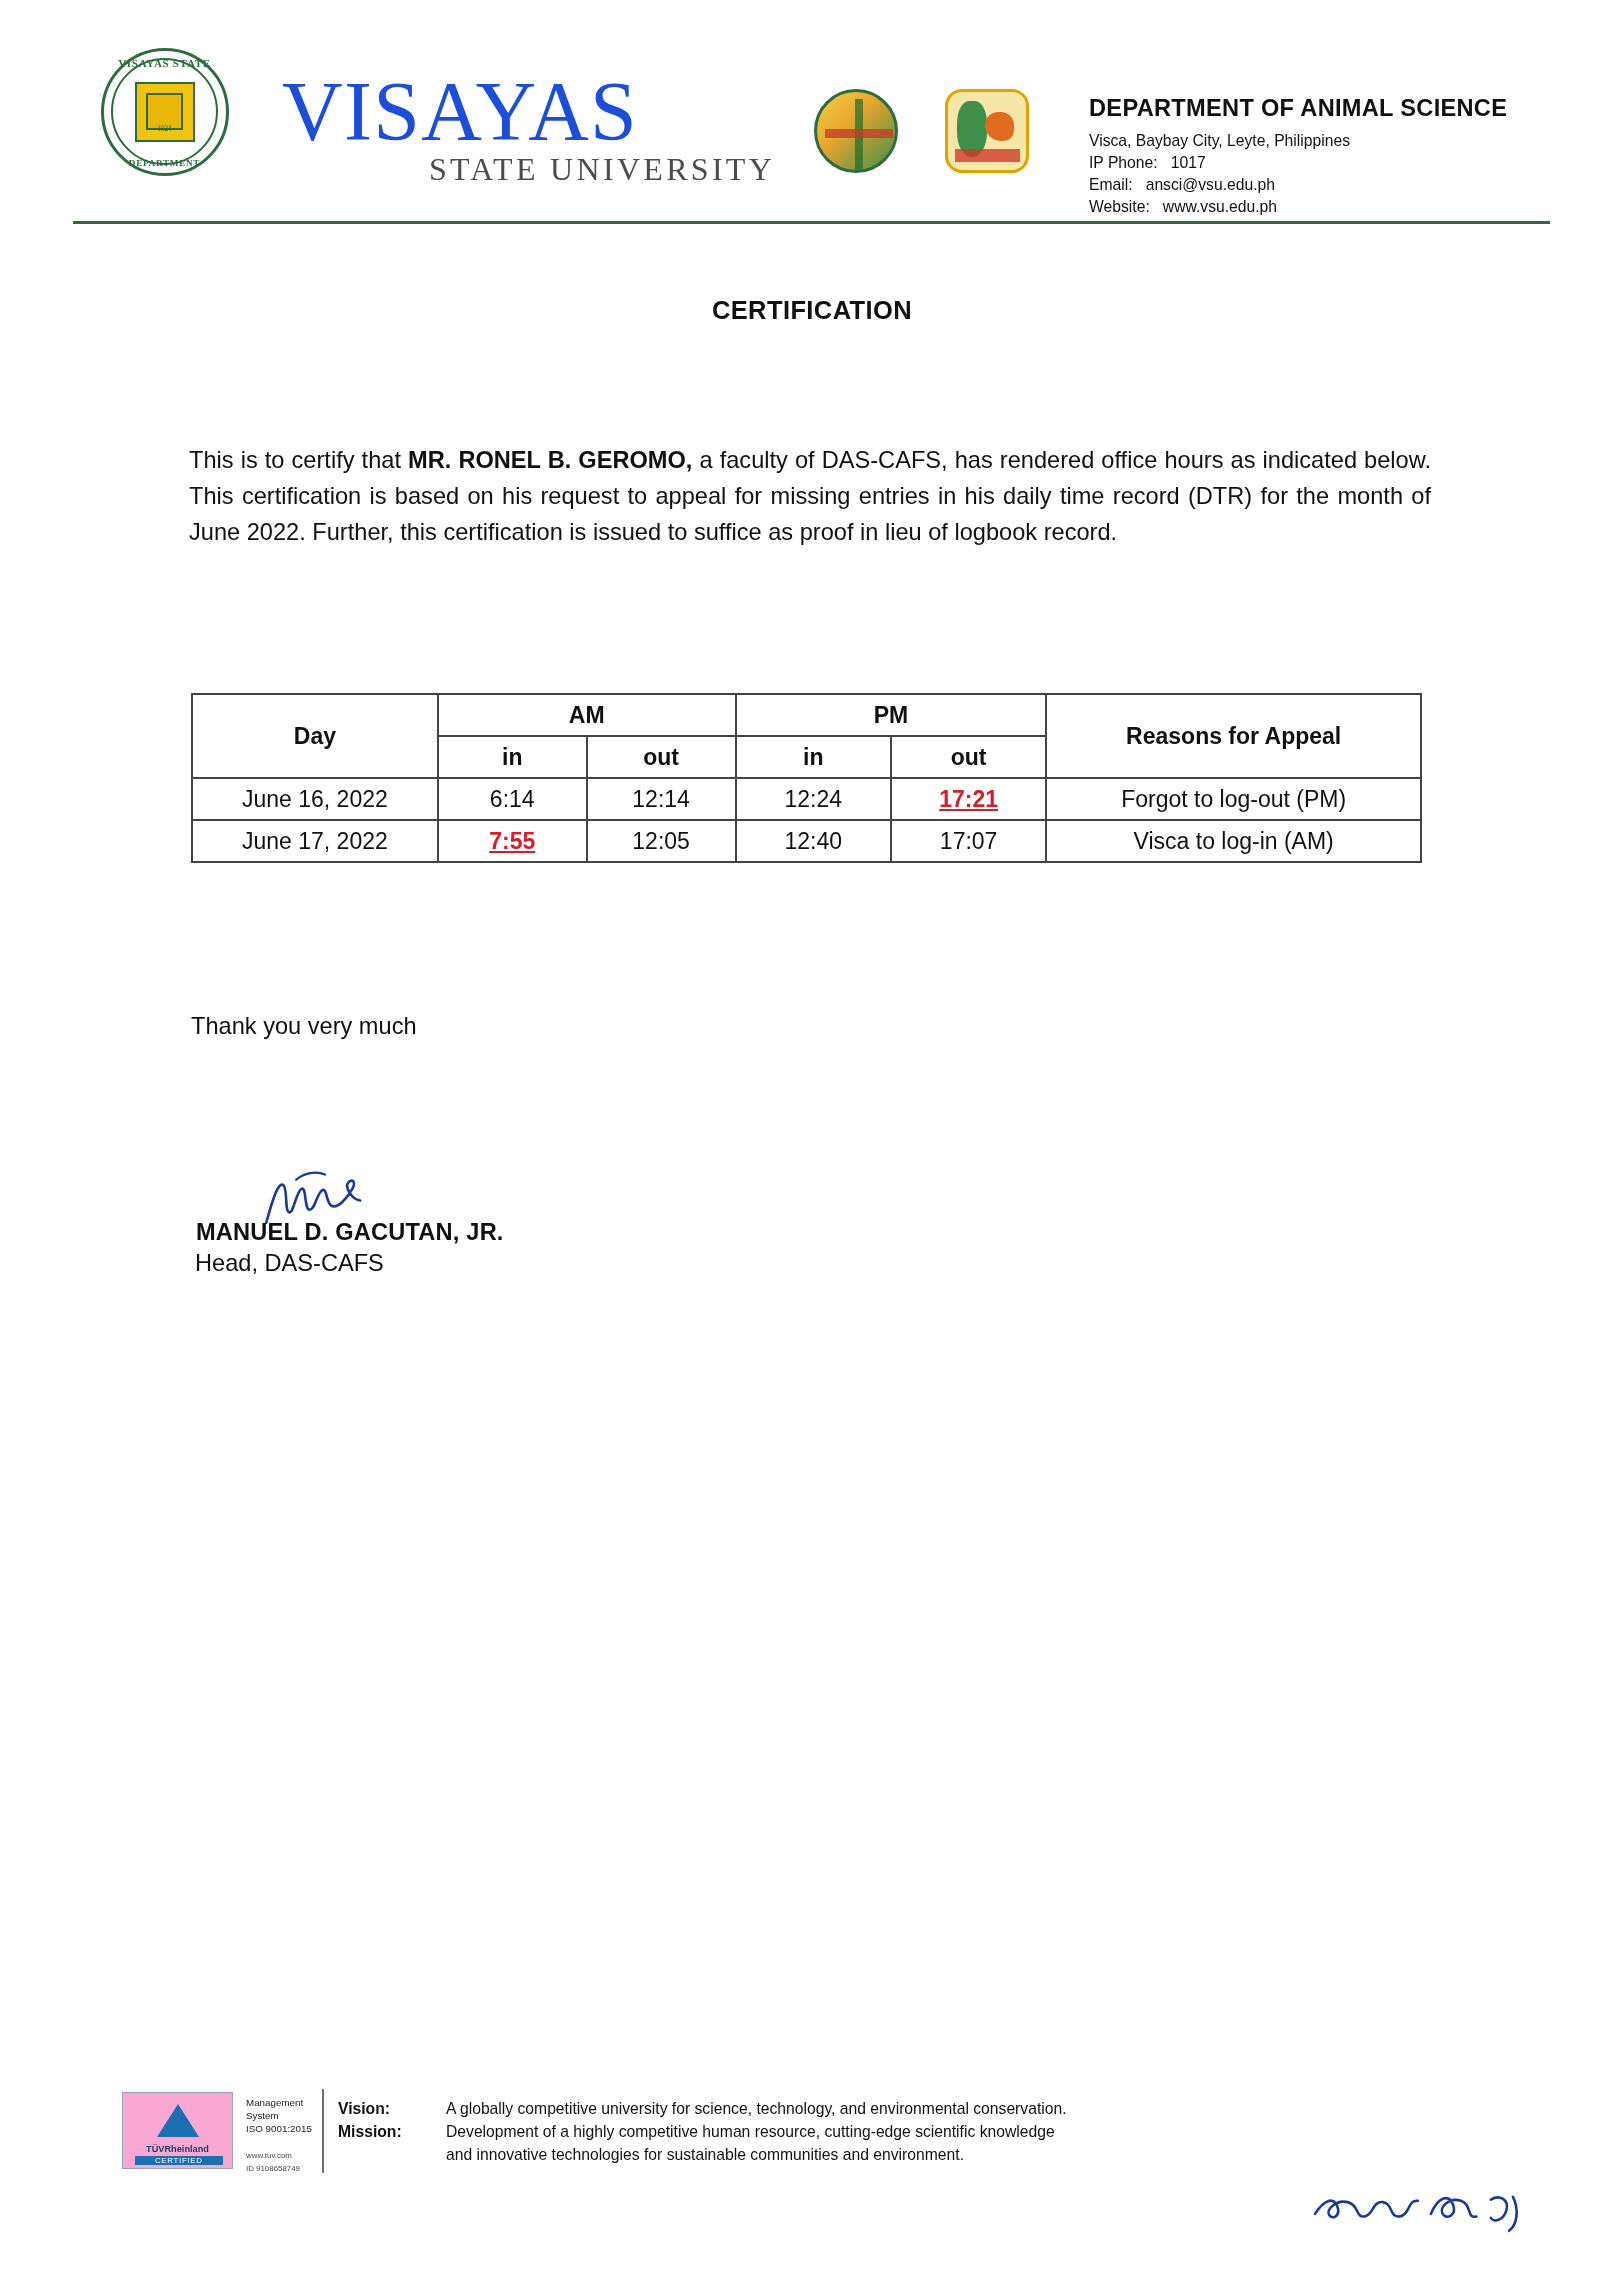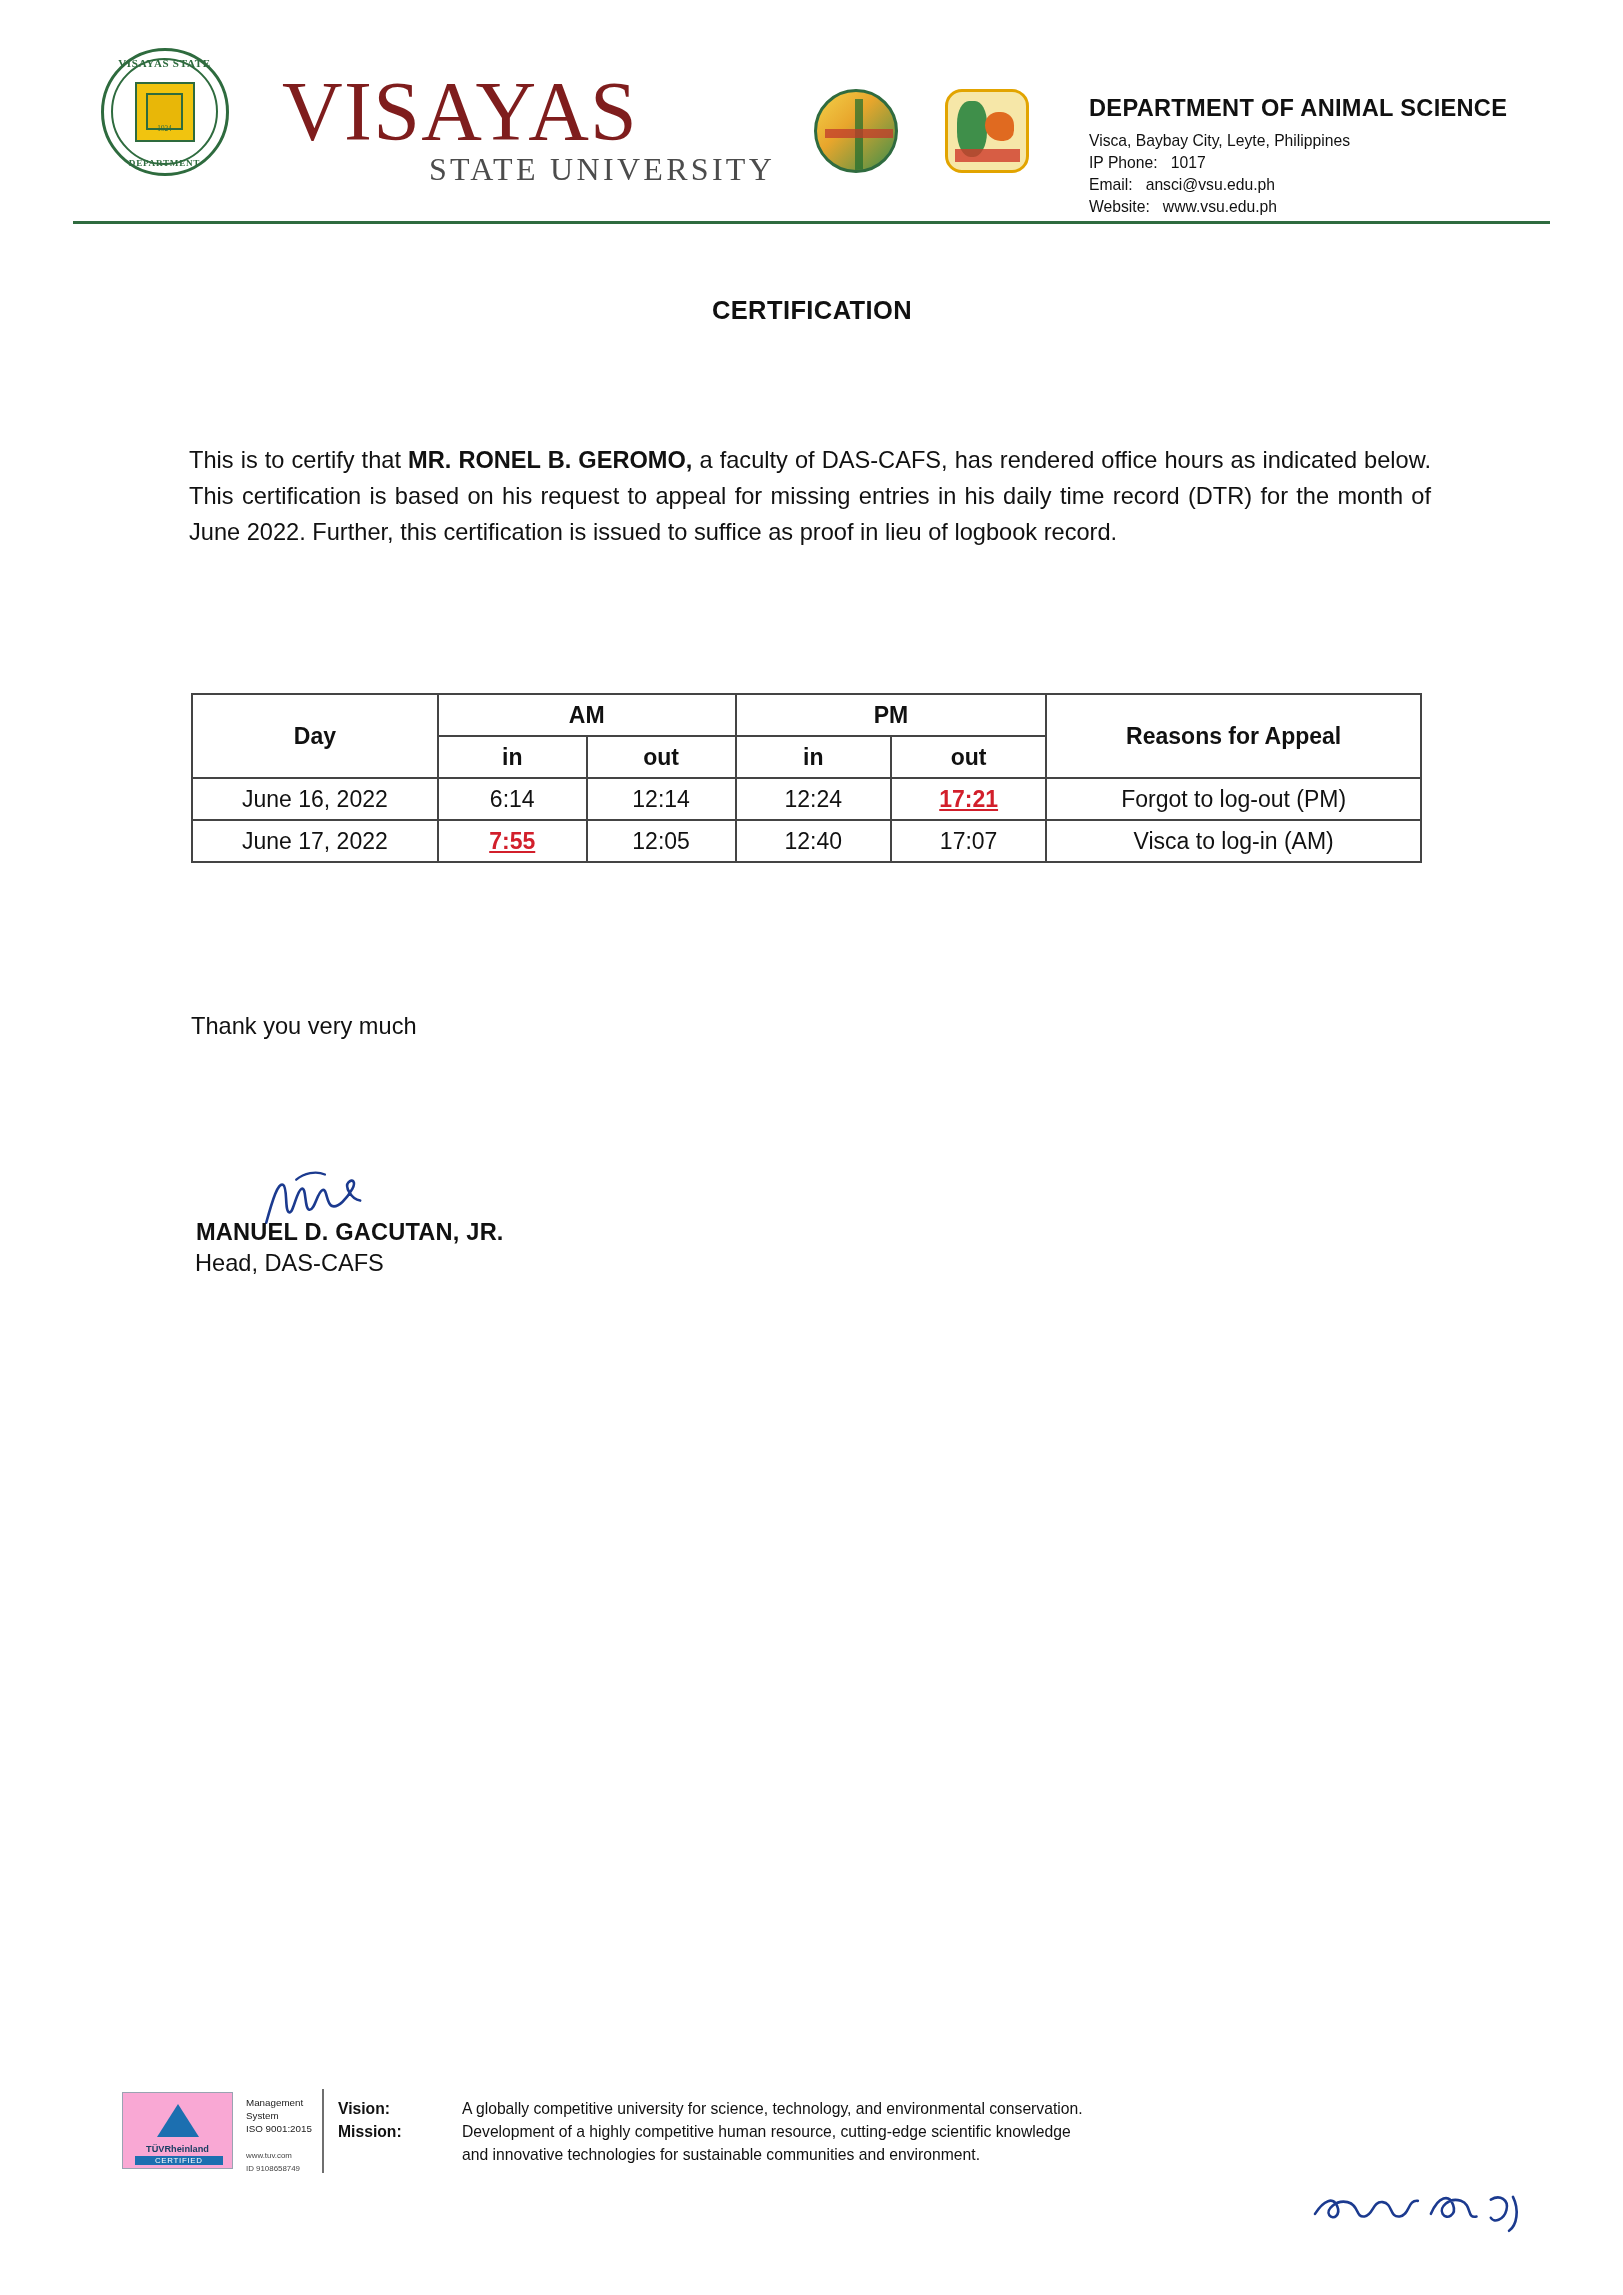--- a/index.html
+++ b/index.html
@@ -103,21 +103,21 @@
     position: absolute;
     left: 209px;
     top: 34px;
     width: 497px;
   }
   .wordmark .vis {
     font-family: "Liberation Serif", serif;
     font-size: 84px;
     line-height: 73px;
     letter-spacing: 1.3px;
-    color: #7f1d1d;
+    color: #1d4ed8;
     font-weight: 400;
   }
   .wordmark .su {
     font-family: "Liberation Serif", serif;
     font-size: 32px;
     letter-spacing: 3.3px;
     color: #4c4c4c;
     text-align: right;
     padding-right: 3.9px;
     margin-top: 2.6px;
@@ -355,21 +355,21 @@
   .vm-labels {
     position: absolute;
     left: 338px;
     top: 2097px;
     font-size: 15.7px;
     line-height: 23px;
     font-weight: bold;
   }
   .vm-text {
     position: absolute;
-    left: 462px;
+    left: 446px;
     top: 2097px;
     width: 903px;
     font-size: 15.7px;
     line-height: 23px;
   }
   .doc-meta {
     position: absolute;
     right: 73px;
     top: 2095px;
     width: 275px;

